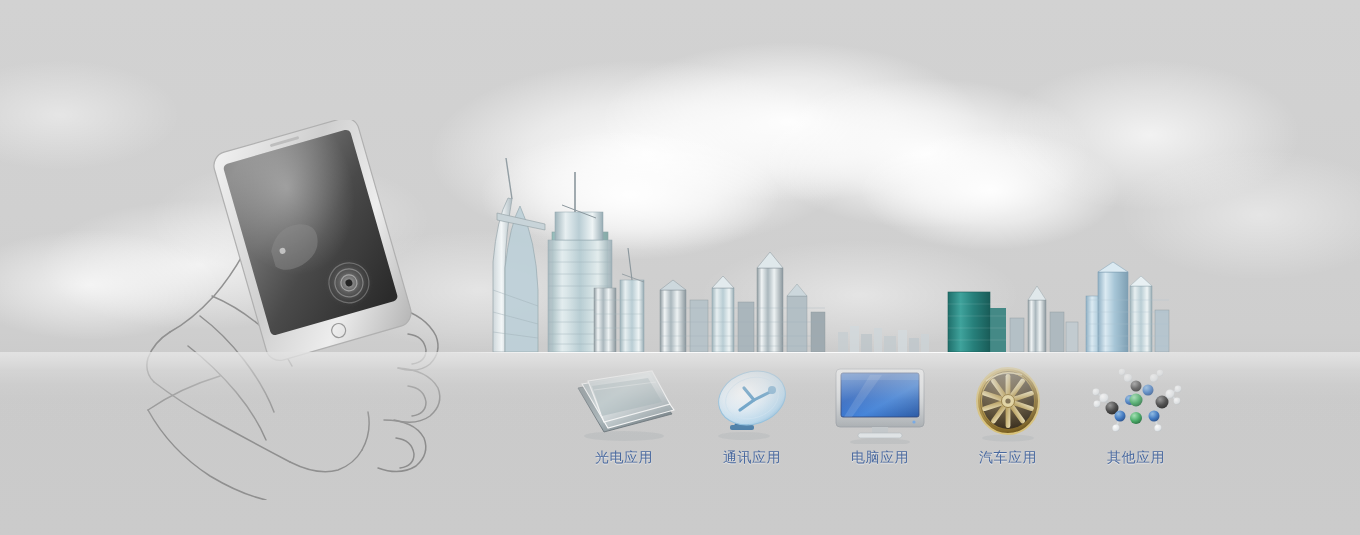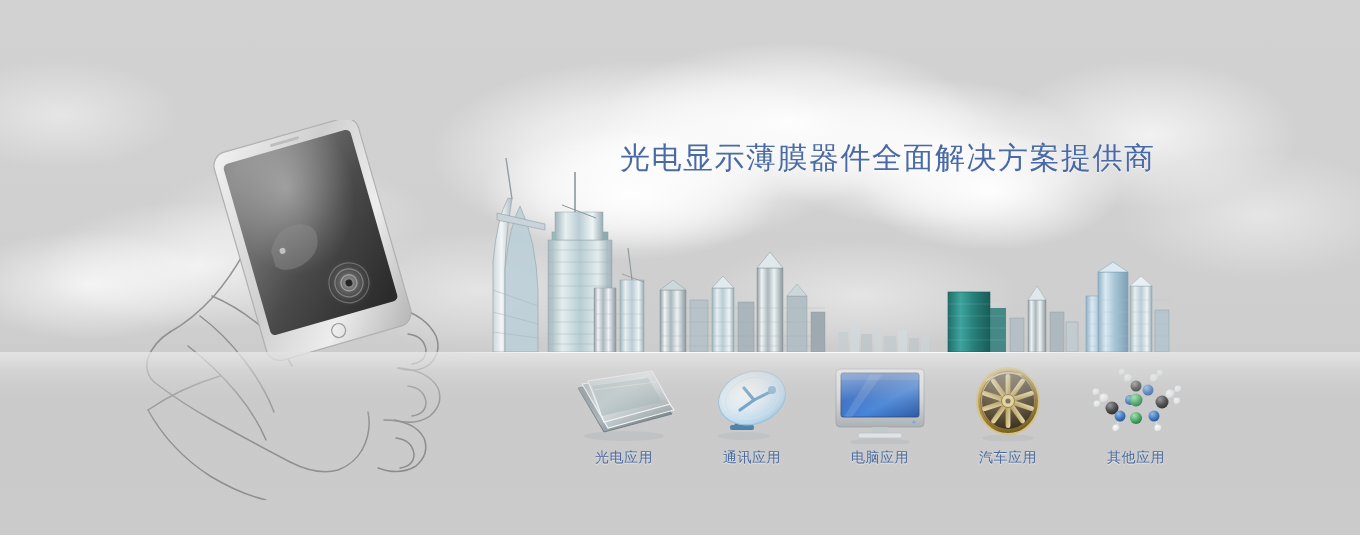--- a/index.html
+++ b/index.html
@@ -333,21 +333,20 @@
       <g opacity="0.85">
         <circle cx="206" cy="170" r="25" fill="url(#gRipple)"></circle>
         <circle cx="206" cy="170" r="20" fill="none" stroke="#a8a8a8" stroke-width="1.2" opacity="0.55"></circle>
         <circle cx="206" cy="170" r="14" fill="none" stroke="#bdbdbd" stroke-width="1.2" opacity="0.6"></circle>
         <circle cx="206" cy="170" r="8" fill="none" stroke="#d4d4d4" stroke-width="1.2" opacity="0.7"></circle>
         <circle cx="206" cy="170" r="3.5" fill="#222"></circle>
       </g>
     </g>
   </svg>
 
-  <div id="headline">光电显示薄膜器件全面解决方案提供商</div>
 
   <div id="iconrow">
 
     <div class="appitem">
       <div class="appicon">
         <svg viewBox="0 0 105 78" width="105" height="78">
           <defs>
             <linearGradient id="pnlA" x1="0" y1="0" x2="1" y2="1">
               <stop offset="0%" stop-color="#6f7b80"></stop>
                 <stop offset="50%" stop-color="#aab6ba"></stop>

